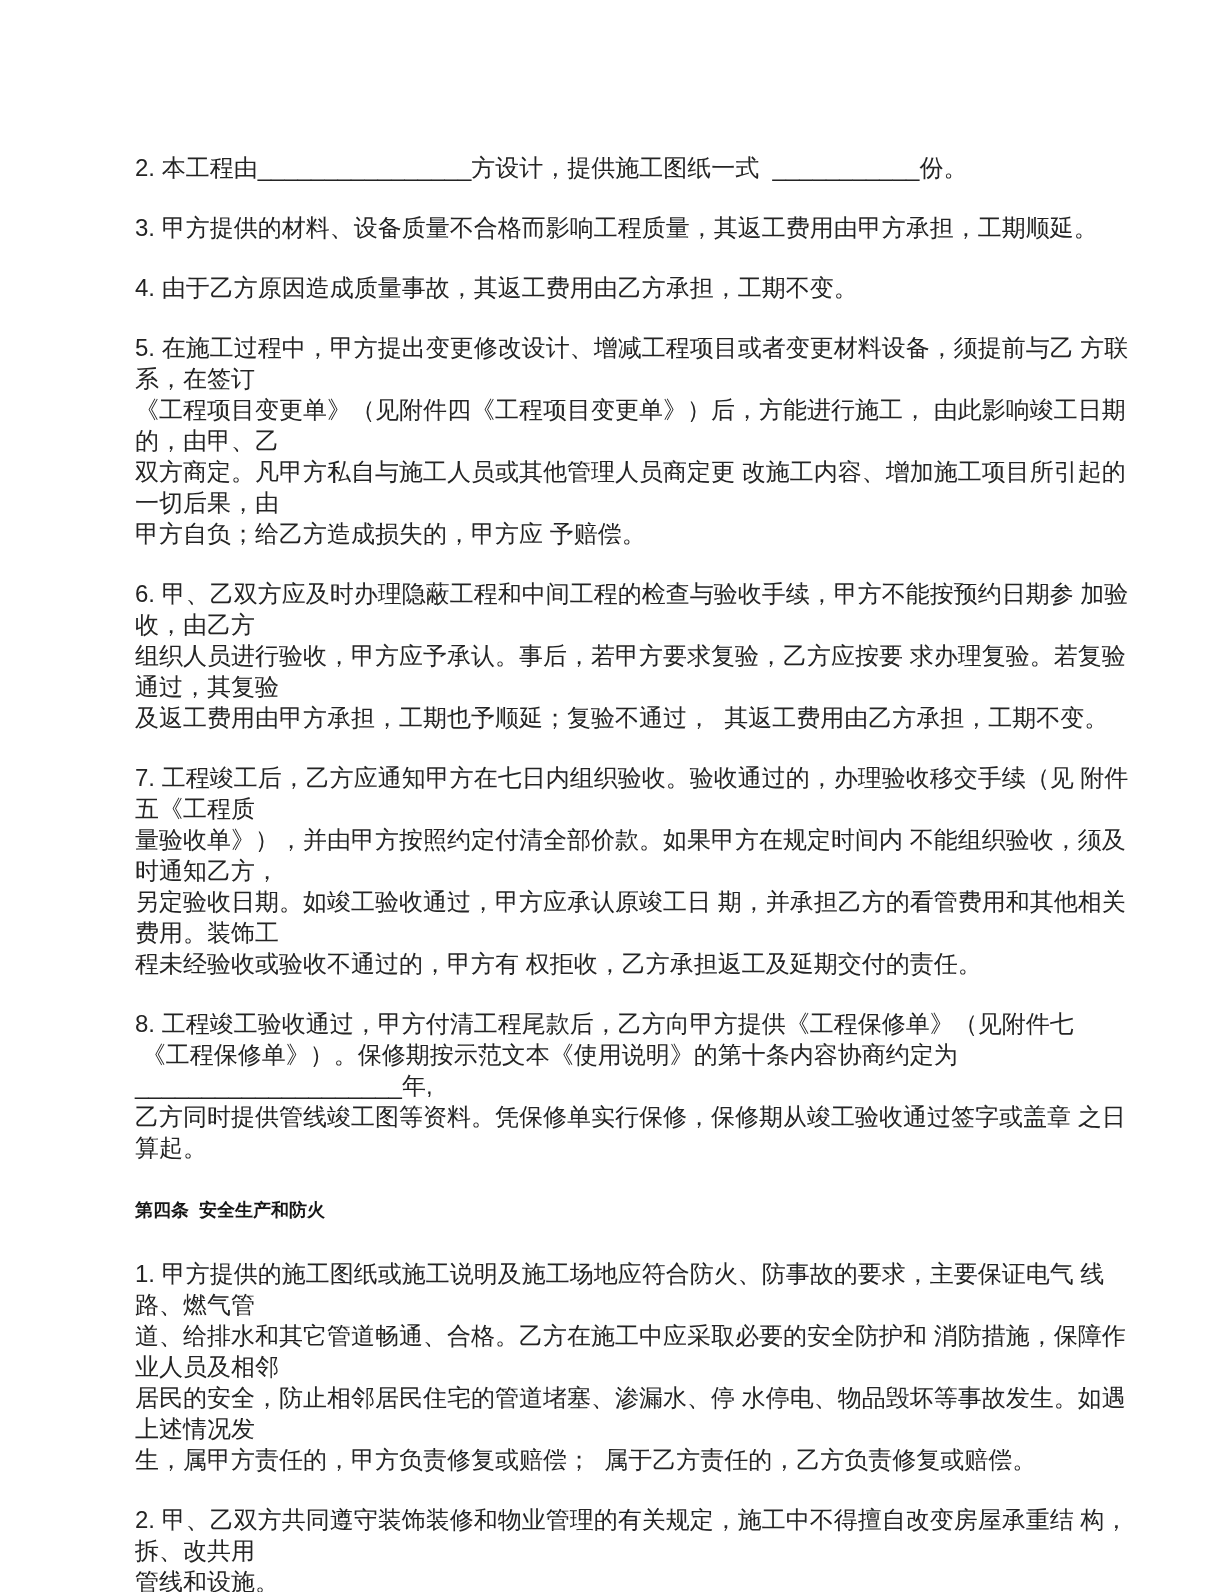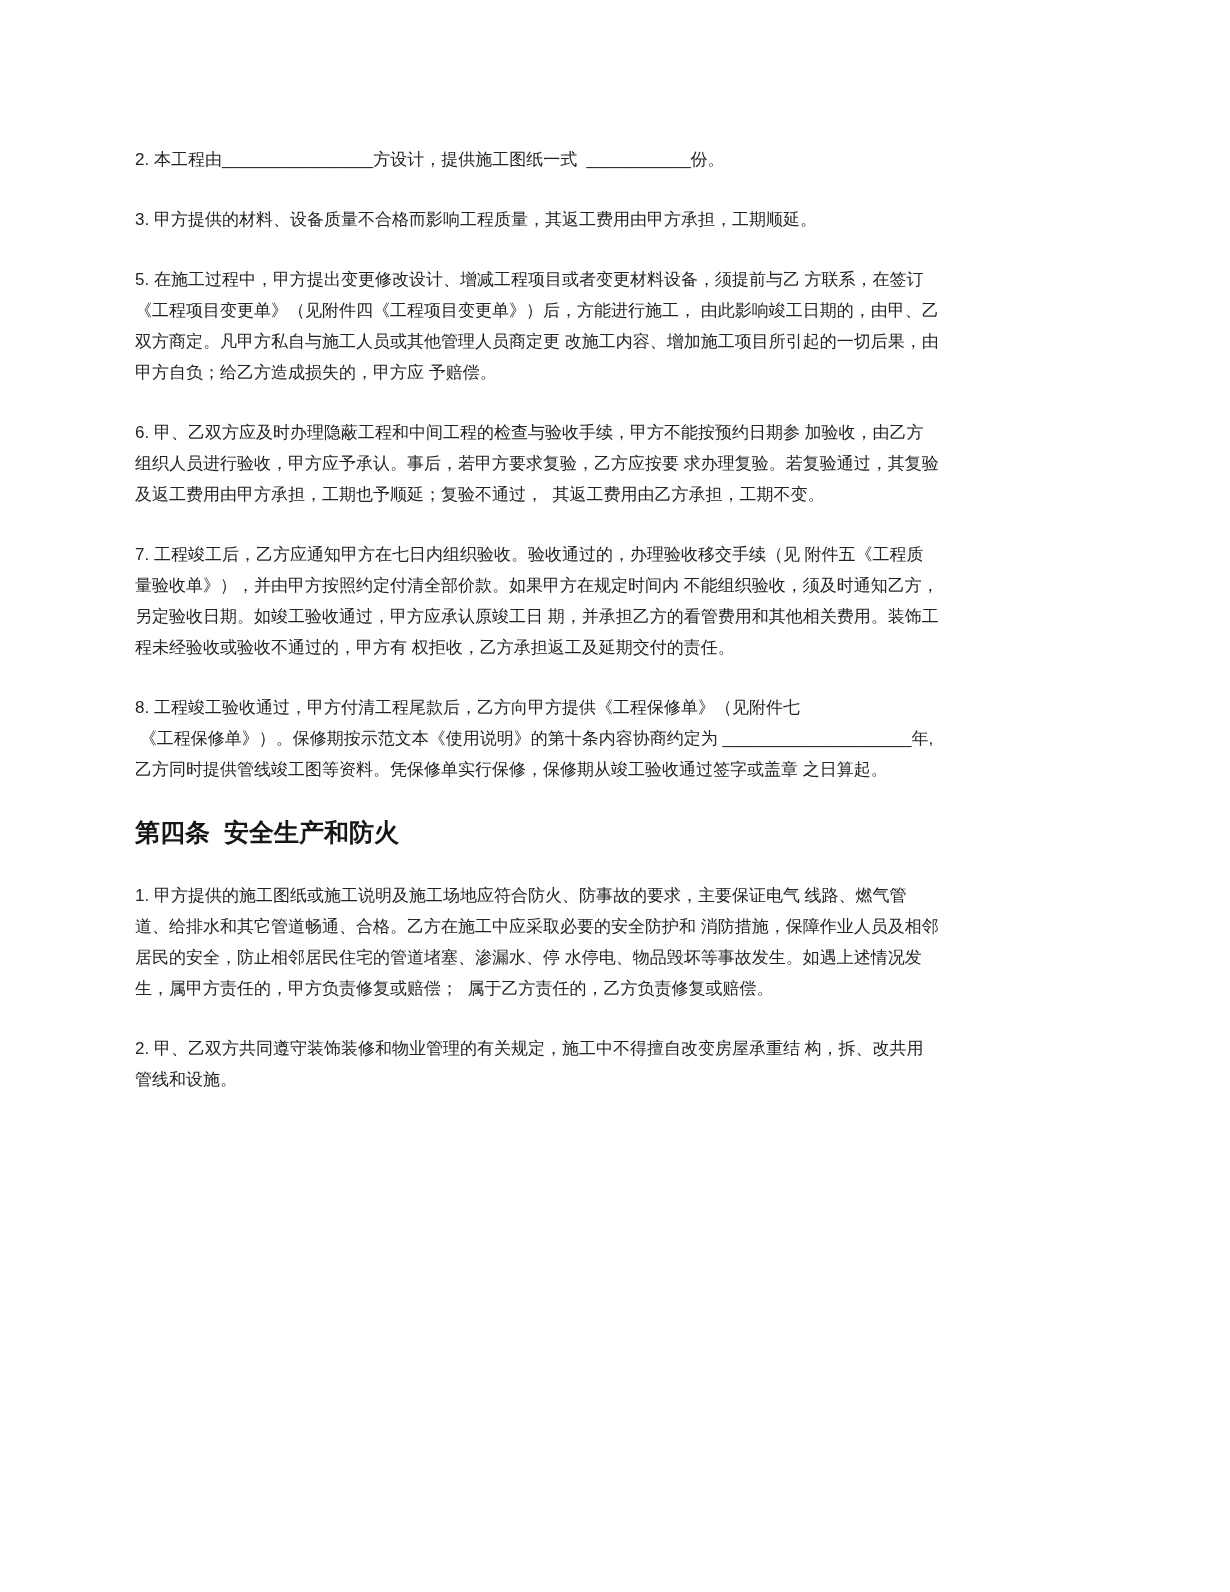--- a/index.html
+++ b/index.html
@@ -16,45 +16,46 @@
     overflow: hidden;
   }
   .doc-body {
     position: absolute;
     left: 135px;
     top: 140px;
     width: 995px;
     color: #222222;
   }
   .para {
-    font-size: 17px;
+    font-size: 24px;
     line-height: 31px;
-    margin: 4px 0 29px 0;
+    margin: 12px 0 29px 0;
     white-space: pre-wrap;
     color: #242424;
   }
   .section-heading {
-    font-size: 25px;
+    font-size: 18px;
     font-weight: bold;
     line-height: 36px;
     margin: 3px 0 30px 0;
     color: #161616;
     white-space: pre-wrap;
   }
 </style>
 </head>
 <body>
 
 <div class="page">
   <div class="doc-body">
 
     <div class="para">2. 本工程由________________方设计，提供施工图纸一式  ___________份。</div>
 
     <div class="para">3. 甲方提供的材料、设备质量不合格而影响工程质量，其返工费用由甲方承担，工期顺延。</div>
 
+    <div class="para">4. 由于乙方原因造成质量事故，其返工费用由乙方承担，工期不变。</div>
 
     <div class="para">5. 在施工过程中，甲方提出变更修改设计、增减工程项目或者变更材料设备，须提前与乙 方联系，在签订
 《工程项目变更单》（见附件四《工程项目变更单》）后，方能进行施工， 由此影响竣工日期的，由甲、乙
 双方商定。凡甲方私自与施工人员或其他管理人员商定更 改施工内容、增加施工项目所引起的一切后果，由
 甲方自负；给乙方造成损失的，甲方应 予赔偿。</div>
 
     <div class="para">6. 甲、乙双方应及时办理隐蔽工程和中间工程的检查与验收手续，甲方不能按预约日期参 加验收，由乙方
 组织人员进行验收，甲方应予承认。事后，若甲方要求复验，乙方应按要 求办理复验。若复验通过，其复验
 及返工费用由甲方承担，工期也予顺延；复验不通过，  其返工费用由乙方承担，工期不变。</div>
 

